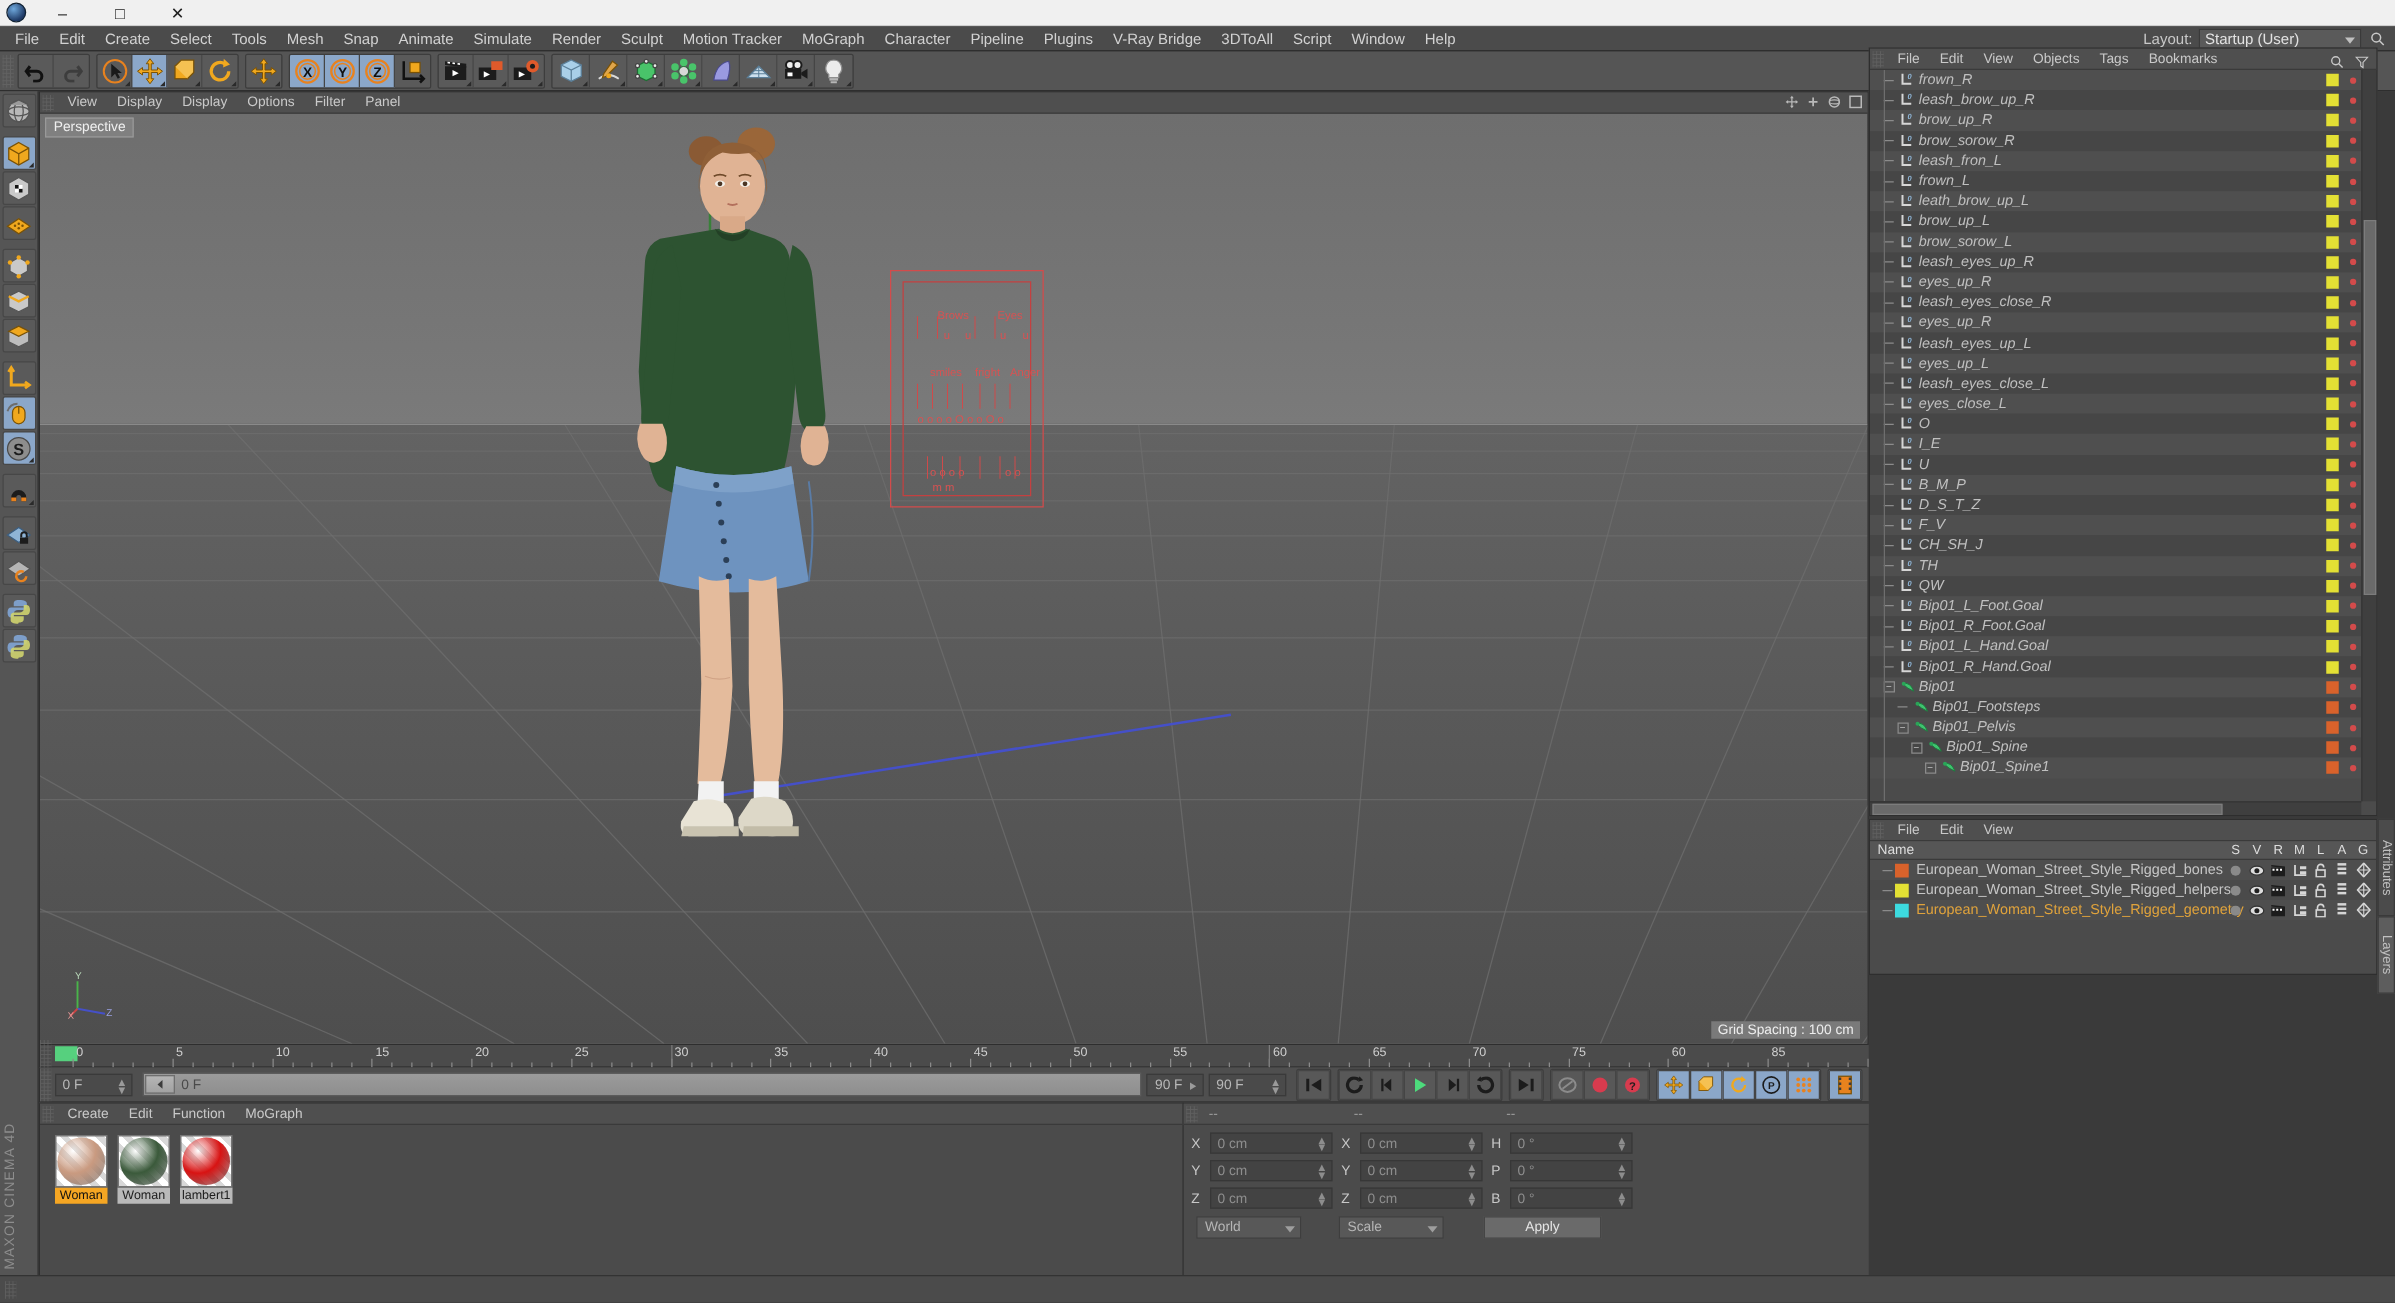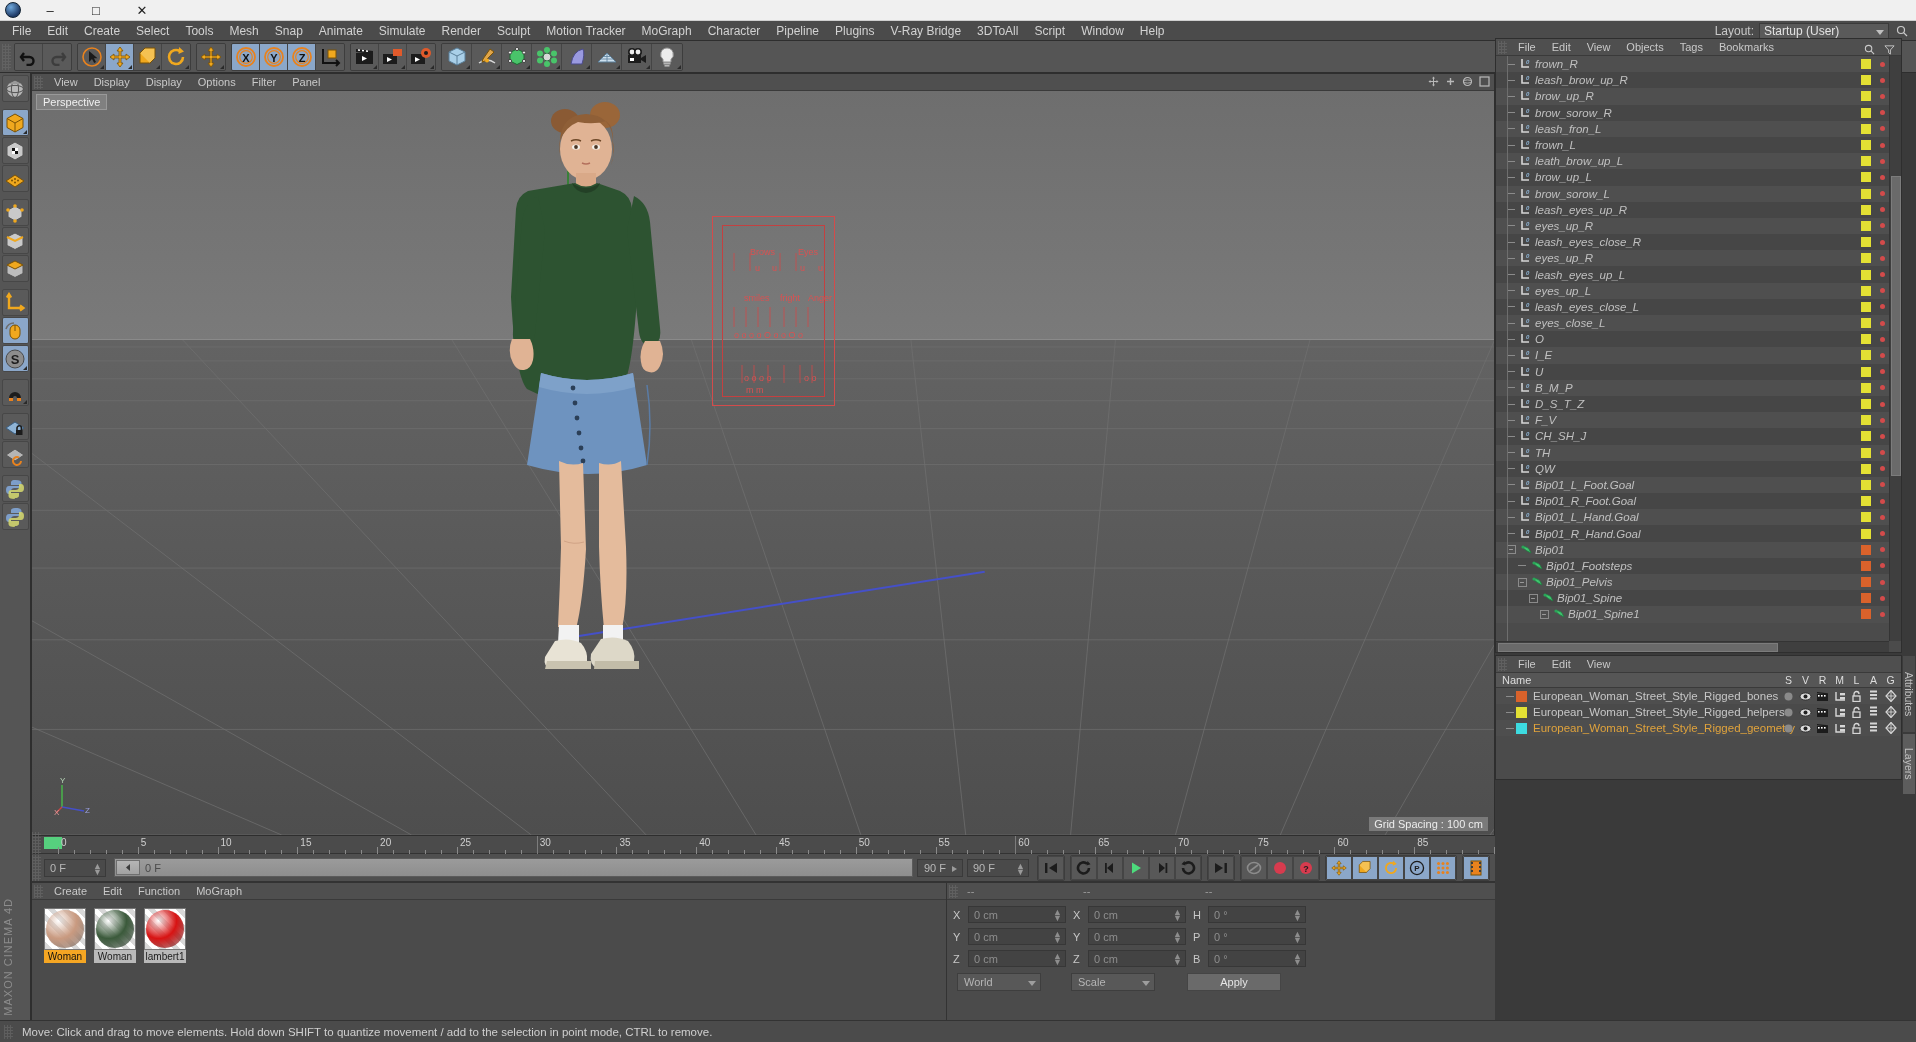--- a/index.html
+++ b/index.html
@@ -2088,16 +2088,15 @@
     <div class="rtab" style="height:78px">
       <span>Attributes</span>
     </div>
     <div class="rtab active" style="height:62px">
       <span>Layers</span>
     </div>
   </div>
 
   <div class="statusbar">
     <div class="grip"></div>
-    <span style="margin-left:6px">Move: Click and drag to move elements. Hold down SHIFT to quantize movement / add to the selection in point mode, CTRL to remove.</span>
   </div>
 
 </div>
 
 </body></html>

